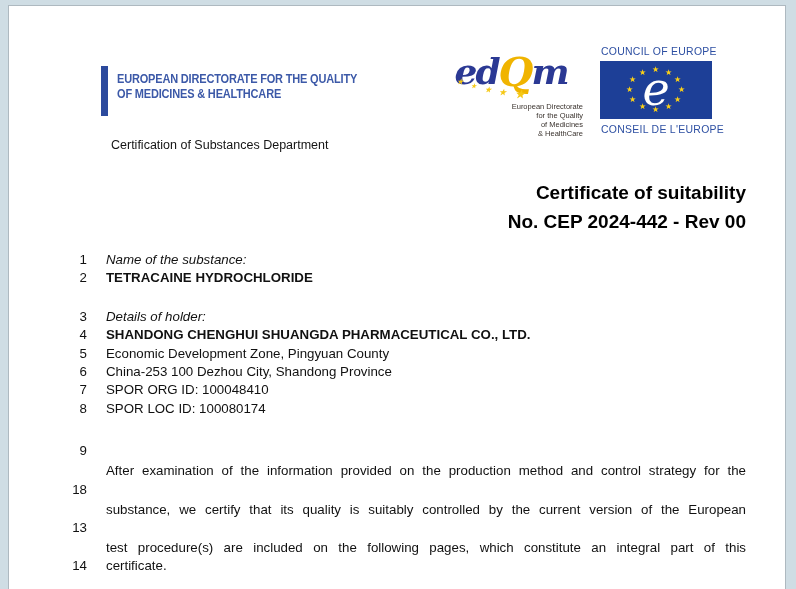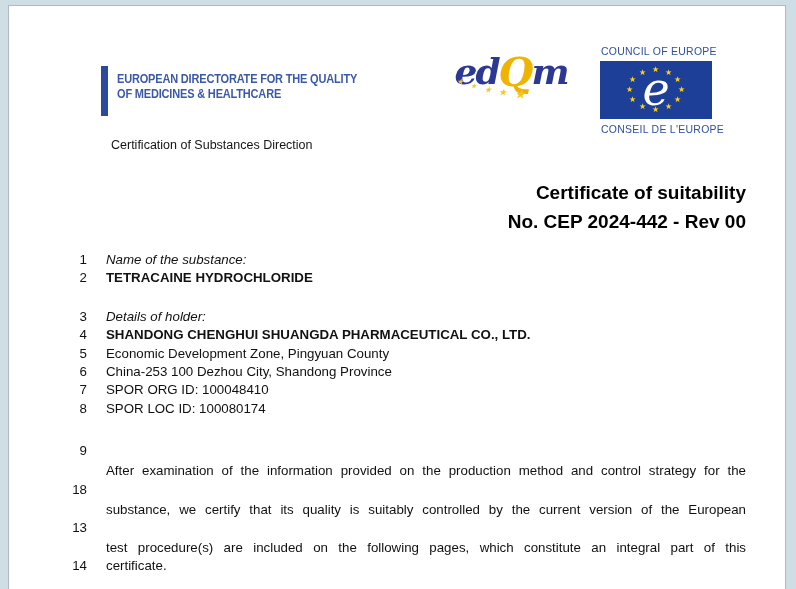--- a/index.html
+++ b/index.html
@@ -68,33 +68,39 @@
 
 <div class="page">
 
   <div class="edqm-block">
     <div class="edqm-bar"></div>
     <div class="edqm-title">
       <div>EUROPEAN DIRECTORATE FOR THE QUALITY</div>
       <div>OF MEDICINES &amp; HEALTHCARE</div>
     </div>
   </div>
-  <div class="department">Certification of Substances Direction</div>
+  <div class="department">Certification of Substances Department</div>
 
   <div class="edqm-logo">
     <div class="edqm-wordmark"><span>ed</span><span class="q">Q</span><span>m</span>
       <span class="edqm-stars">
         <span class="es1">★</span>
         <span class="es2">★</span>
         <span class="es3">★</span>
         <span class="es4">★</span>
         <span class="es5">★</span>
       </span>
     </div>
     <div class="edqm-caption">
+      <div class="col-en">
+        <div>European Directorate</div>
+        <div>for the Quality</div>
+        <div>of Medicines</div>
+        <div>&amp; HealthCare</div>
+      </div>
     </div>
   </div>
 
   <div class="coe">
     <div class="coe-label">COUNCIL OF EUROPE</div>
     <div class="coe-box">
       <div class="coe-e">e</div>
       <span class="star cs1">★</span>
       <span class="star cs2">★</span>
       <span class="star cs3">★</span>

